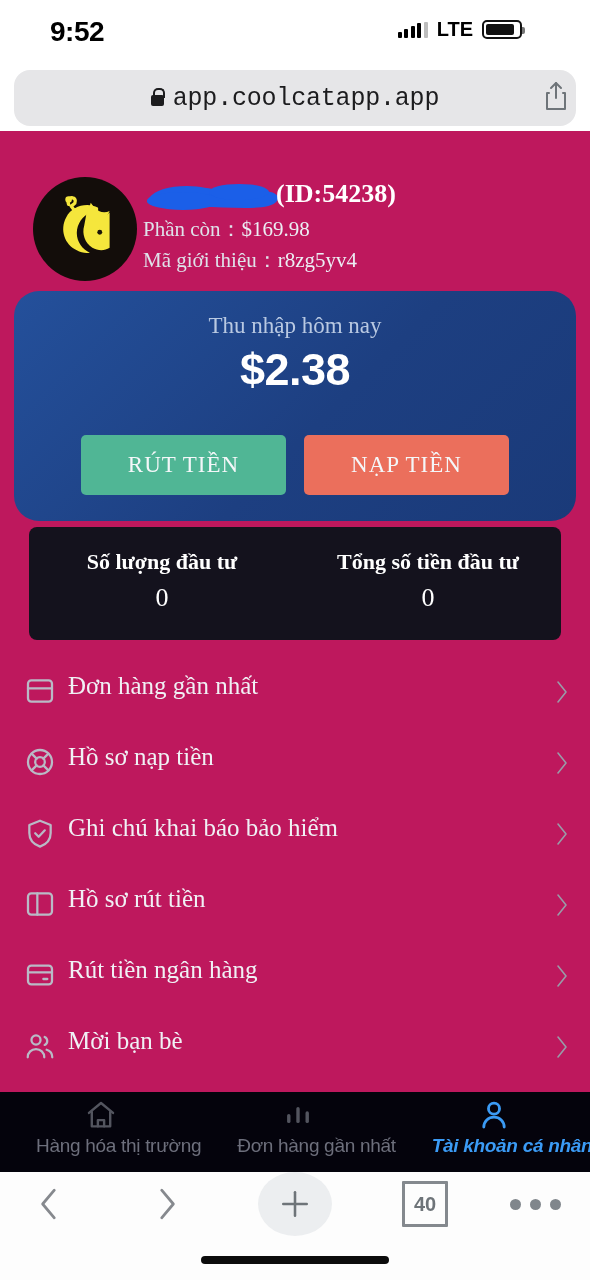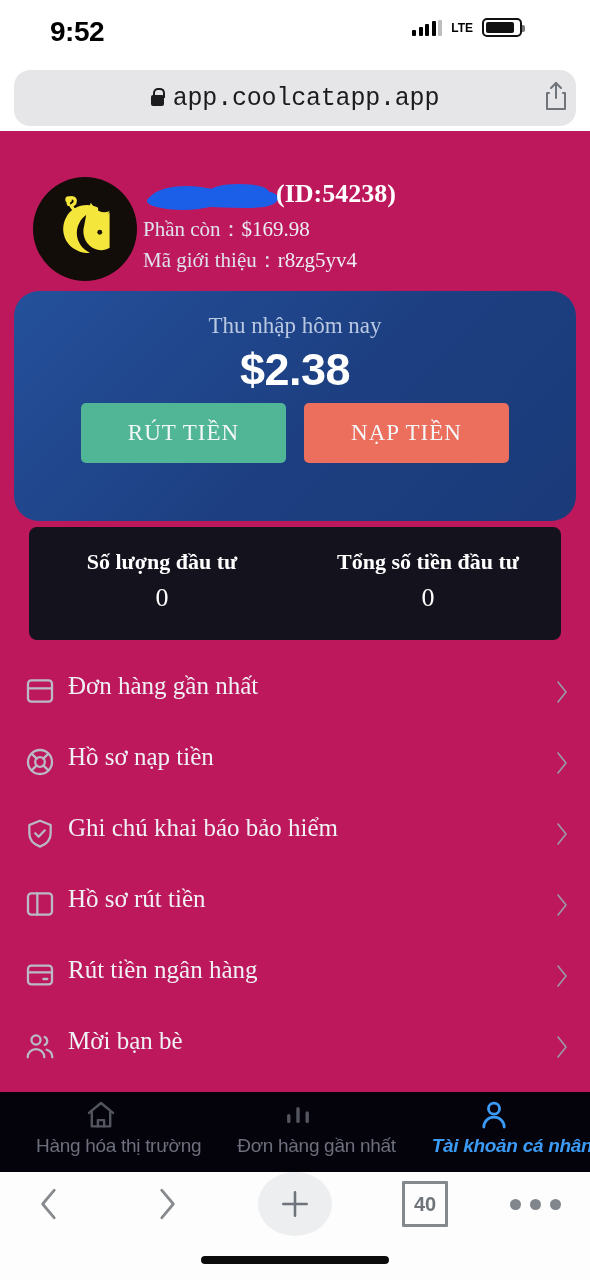--- a/index.html
+++ b/index.html
@@ -26,21 +26,21 @@
     position:absolute; right:22px; top:18px;
     display:flex; align-items:center; gap:9px;
   }
   .sig { display:flex; align-items:flex-end; gap:2.5px; height:16px; }
   .sig i { display:block; width:4px; background:#000; border-radius:1px; }
   .sig i:nth-child(1){height:6px;}
   .sig i:nth-child(2){height:9px;}
   .sig i:nth-child(3){height:12px;}
   .sig i:nth-child(4){height:15px;}
   .sig i:nth-child(5){height:16px;background:#bdbdbd;}
-  .lte { font-size:12px; font-weight:bold; color:#000; letter-spacing:0px; }
+  .lte { font-size:20px; font-weight:bold; color:#000; letter-spacing:0px; }
   .batt {
     position:relative; width:40px; height:19px;
     border:2px solid #111; border-radius:5px; padding:2px;
   }
   .batt::after {
     content:''; position:absolute; right:-5px; top:5px;
     width:3px; height:7px; background:#777; border-radius:0 2px 2px 0;
   }
   .batt span { display:block; height:100%; width:88%; background:#111; border-radius:2px; }
 
@@ -110,21 +110,21 @@
   .card-label {
     position:absolute; top:22px; left:0; width:100%; text-align:center;
     font-family:"Liberation Serif", serif;
     font-size:23px; color:#b9c9e2;
   }
   .card-amount {
     position:absolute; top:53px; left:0; width:100%; text-align:center;
     font-size:45px; font-weight:bold; color:#ffffff; letter-spacing:-0.5px;
   }
   .btn {
-    position:absolute; top:112px; height:60px; border-radius:5px;
+    position:absolute; top:144px; height:60px; border-radius:5px;
     font-family:"Liberation Serif", serif;
     font-size:23px; color:#f4f7f9; letter-spacing:1px;
     display:flex; align-items:center; justify-content:center;
     border:none; cursor:pointer;
   }
   .btn-withdraw { left:67px; width:205px; background:#50b695; }
   .btn-deposit  { left:290px; width:205px; background:#eb6f5c; }
 
   
   .stats {

